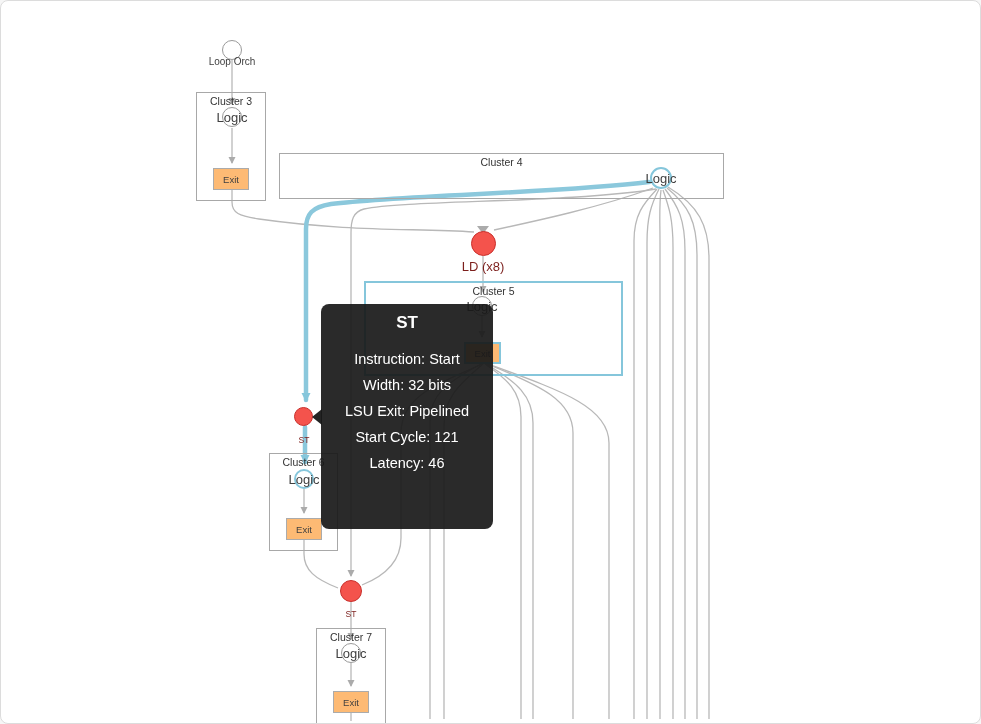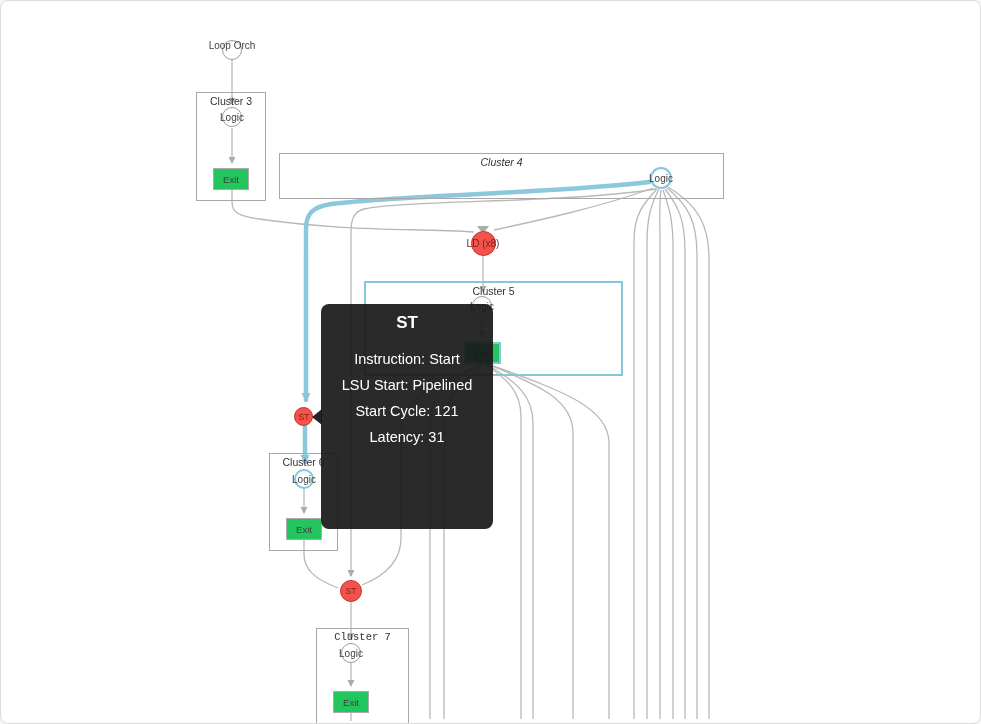--- a/index.html
+++ b/index.html
@@ -20,25 +20,25 @@
   }
   .circle{
     position:absolute;background:#fff;border:1.5px solid #9a9a9a;border-radius:50%;z-index:3;
   }
   .circle.hl{border:2.5px solid #85c6db;}
   .red-node{
     position:absolute;background:#f4534c;border:1.5px solid #c9302c;border-radius:50%;z-index:3;
   }
   .node-label{
     position:absolute;transform:translate(-50%,-50%);white-space:nowrap;
-    font-size:10px;color:#3f3f3f;z-index:4;pointer-events:none;
+    font-size:13px;color:#3f3f3f;z-index:4;pointer-events:none;
   }
-  .node-label.red{color:#7c1f1c;}
+  .node-label.red{color:#7c1f1c;margin-top:23px;}
   .exit-box{
-    position:absolute;width:36px;height:22px;background:#22c55e;border:1.5px solid #ababab;
+    position:absolute;width:36px;height:22px;background:#fdba74;border:1.5px solid #ababab;
     display:flex;align-items:center;justify-content:center;
     font-size:9.5px;color:#3f3f3f;z-index:3;
   }
   .exit-box.hl{border:2.5px solid #85c6db;}
   .tooltip{
     position:absolute;left:320px;top:303px;width:172px;height:225px;
     background:rgba(24,24,24,0.92);border-radius:8px;z-index:6;color:#fff;
     text-align:center;padding:9px 6px 8px 6px;
   }
   .tooltip-title{font-size:17px;font-weight:bold;margin-bottom:13px;}
@@ -94,30 +94,30 @@
       <polygon points="476,225 488,225 482,233" fill="#ababab" stroke="none"></polygon>
     </g>
 
     <g stroke="#8bc8dc" stroke-width="4.5" fill="none" stroke-linecap="round">
       <path d="M 648 181 C 560 192 400 194 330 203 C 311 206 305 213 305 228 L 305 399" marker-end="url(#ab)"></path>
       <path d="M 304 426 L 304 461" marker-end="url(#ab)"></path>
     </g>
   </svg>
 
   <div class="circle" style="left:221px;top:39px;width:20px;height:20px;"></div>
-  <span class="node-label" style="left:231px;top:44px;font-size:10px;">Loop Orch</span>
+  <span class="node-label" style="left:231px;top:60px;font-size:10px;">Loop Orch</span>
 
   <div class="cluster" style="left:195px;top:91px;width:70px;height:109px;">
     <div class="cluster-label">Cluster 3</div>
   </div>
   <div class="circle" style="left:221px;top:106px;width:20px;height:20px;"></div>
   <span class="node-label" style="left:231px;top:116px;">Logic</span>
   <div class="exit-box" style="left:212px;top:167px;">Exit</div>
 
-  <div class="cluster" style="left:278px;top:152px;width:445px;height:46px;font-style:italic;">
+  <div class="cluster" style="left:278px;top:152px;width:445px;height:46px;">
     <div class="cluster-label">Cluster 4</div>
   </div>
   <div class="circle hl" style="left:649px;top:166px;width:22px;height:22px;"></div>
   <span class="node-label" style="left:660px;top:177px;">Logic</span>
 
   <div class="red-node" style="left:470px;top:230px;width:25px;height:25px;"></div>
   <span class="node-label red" style="left:482px;top:242px;">LD (x8)</span>
 
   <div class="cluster hl" style="left:363px;top:280px;width:259px;height:95px;">
     <div class="cluster-label">Cluster 5</div>
@@ -132,29 +132,30 @@
   <div class="cluster" style="left:268px;top:452px;width:69px;height:98px;">
     <div class="cluster-label">Cluster 6</div>
   </div>
   <div class="circle hl" style="left:293px;top:468px;width:20px;height:20px;"></div>
   <span class="node-label" style="left:303px;top:478px;">Logic</span>
   <div class="exit-box" style="left:285px;top:517px;">Exit</div>
 
   <div class="red-node" style="left:339px;top:579px;width:22px;height:22px;"></div>
   <span class="node-label red" style="left:350px;top:590px;font-size:8.5px;">ST</span>
 
-  <div class="cluster" style="left:315px;top:627px;width:93px;height:96px;font-family:Liberation Mono, monospace;">
+  <div class="cluster" style="left:315px;top:627px;width:70px;height:96px;">
     <div class="cluster-label">Cluster 7</div>
   </div>
   <div class="circle" style="left:340px;top:642px;width:20px;height:20px;"></div>
   <span class="node-label" style="left:350px;top:652px;">Logic</span>
   <div class="exit-box" style="left:332px;top:690px;">Exit</div>
 
   <div class="tooltip">
     <div class="tooltip-pointer"></div>
     <div class="tooltip-title">ST</div>
     <div class="tooltip-row">Instruction: Start</div>
-    <div class="tooltip-row">LSU Start: Pipelined</div>
+    <div class="tooltip-row">Width: 32 bits</div>
+    <div class="tooltip-row">LSU Exit: Pipelined</div>
     <div class="tooltip-row">Start Cycle: 121</div>
-    <div class="tooltip-row">Latency: 31</div>
+    <div class="tooltip-row">Latency: 46</div>
   </div>
 
 </div>
 
 </body></html>

